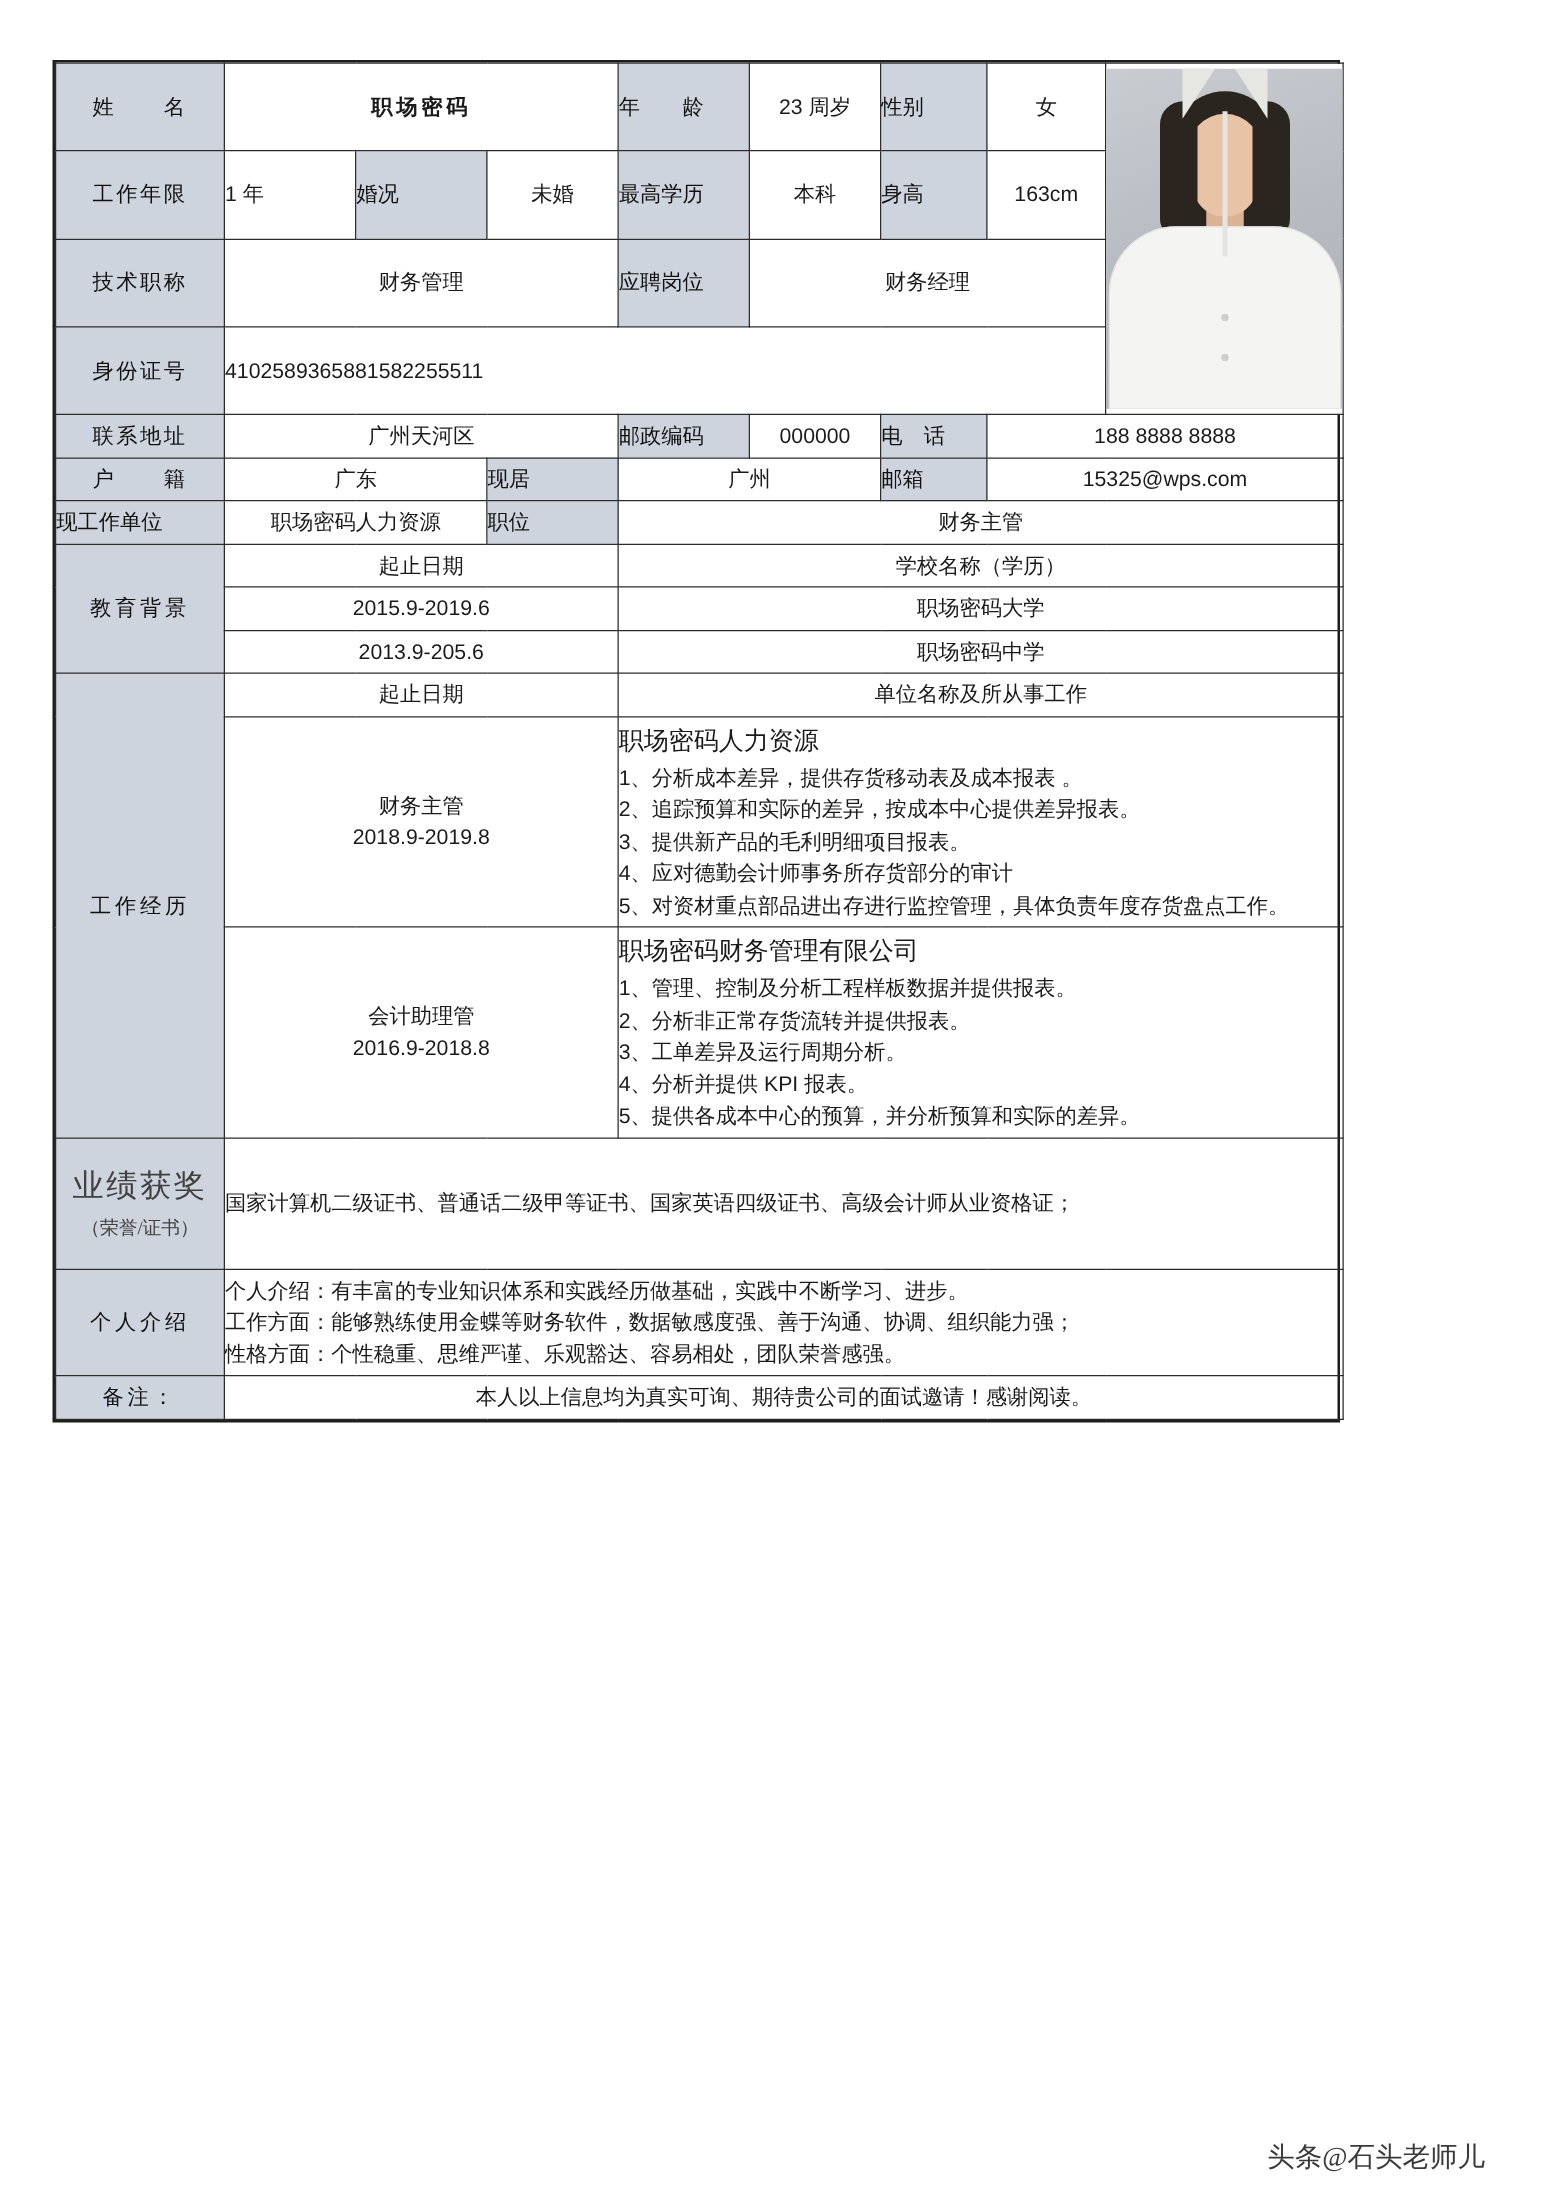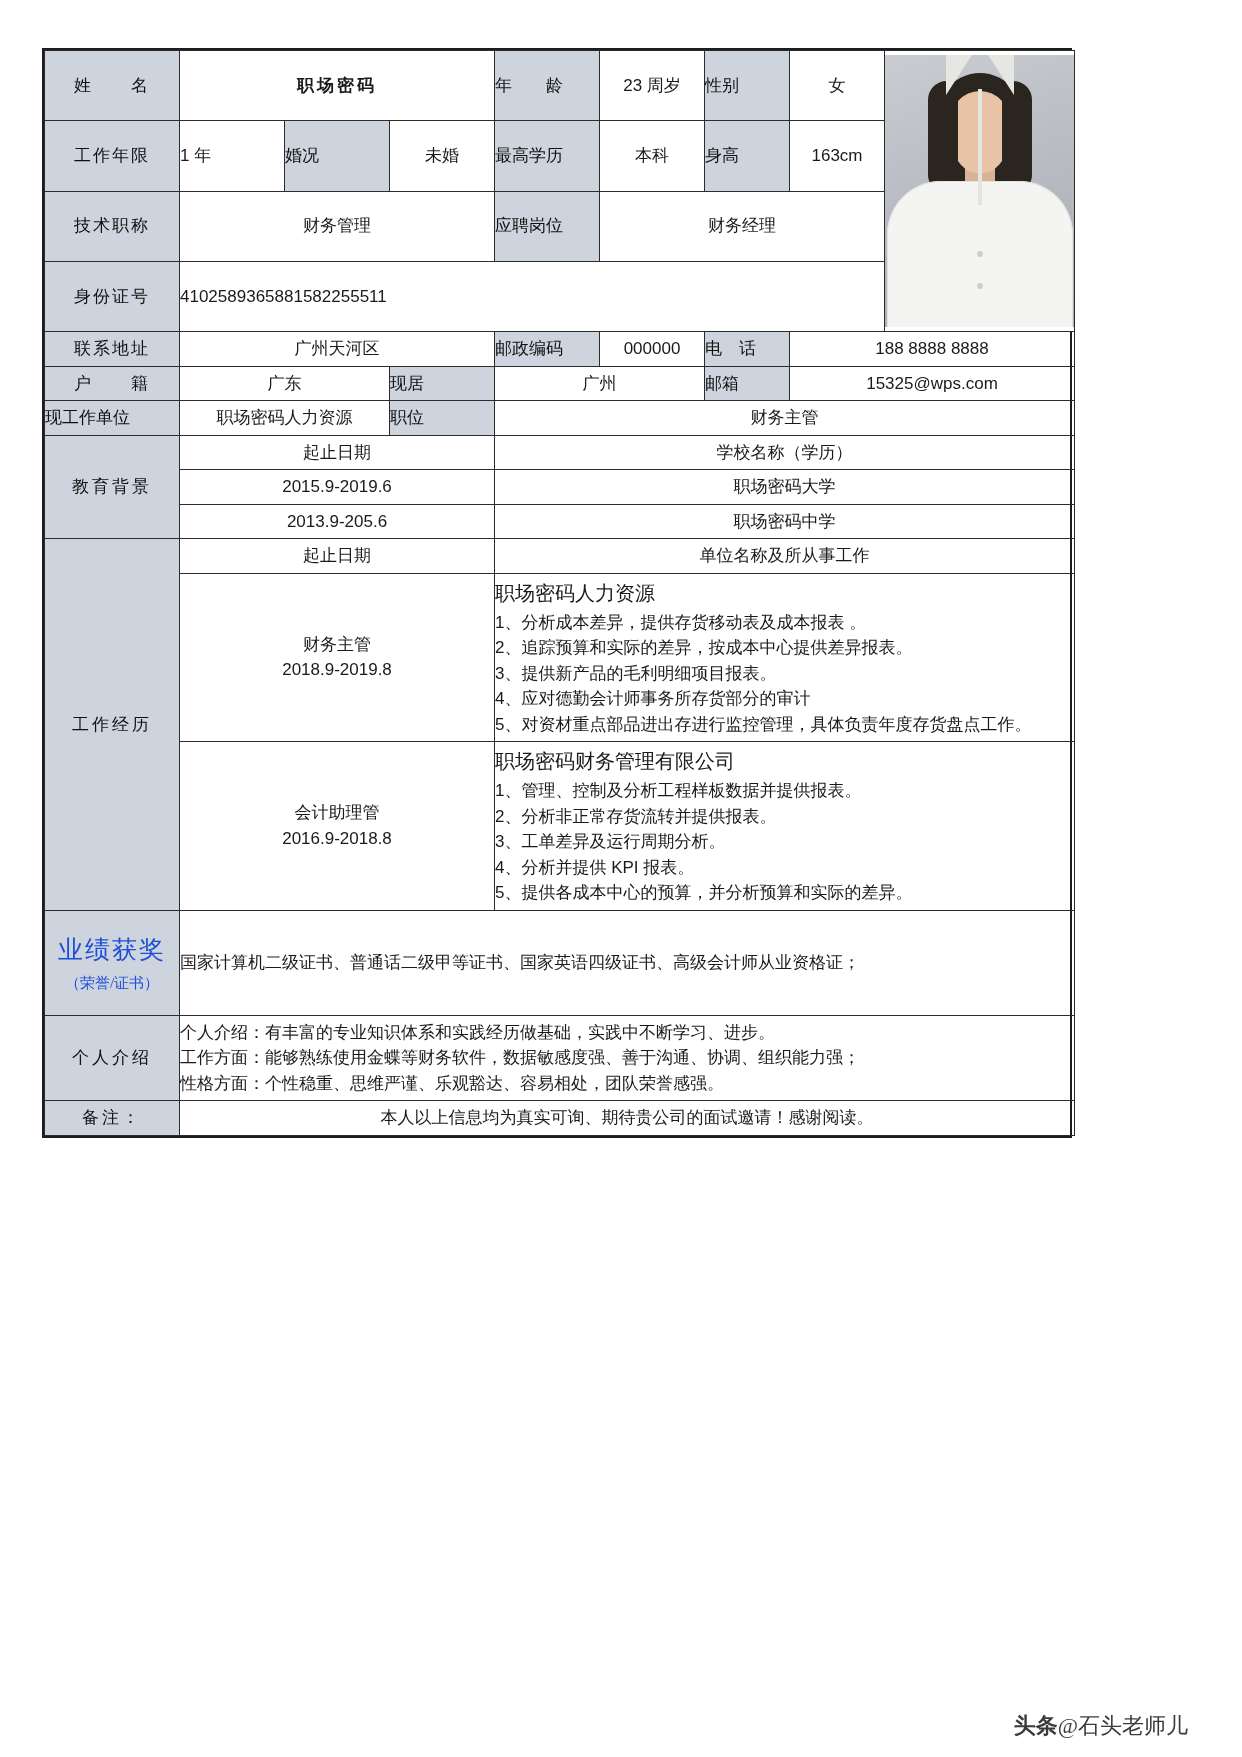--- a/index.html
+++ b/index.html
@@ -186,21 +186,21 @@
   .award-cell {
     font-size: 18px;
     padding: 12px 12px 12px 14px;
     vertical-align: top;
     height: 96px;
   }
   .lbl-award {
     background: #ced4de;
     text-align: center;
     font-family: "Liberation Serif", "DejaVu Serif", serif;
-    color: #1d4ed8;
+    color: #404040;
     line-height: 1.35;
   }
   .lbl-award .big { font-size: 25px; letter-spacing: 2px; display: block; }
   .lbl-award .small { font-size: 15px; display: block; margin-top: 4px; }
   .self-cell {
     font-size: 18px;
     line-height: 1.9;
     padding: 10px 12px 10px 14px;
     vertical-align: middle;
     margin-top: 24px;
@@ -211,21 +211,21 @@
     padding: 12px 8px;
   }
   .watermark {
     position: absolute;
     right: 54px;
     bottom: 16px;
     font-size: 22px;
     color: #3a3a3a;
     font-family: "Liberation Serif", "DejaVu Serif", serif;
   }
-  .wm-bold { font-weight: bold; }
+  .wm-bold { font-weight: normal; }
 </style>
 </head>
 <body>
 
 <div class="page">
   <div class="resume">
     <table class="rtab">
       <colgroup>
         <col style="width:135px">
         <col style="width:105px">

